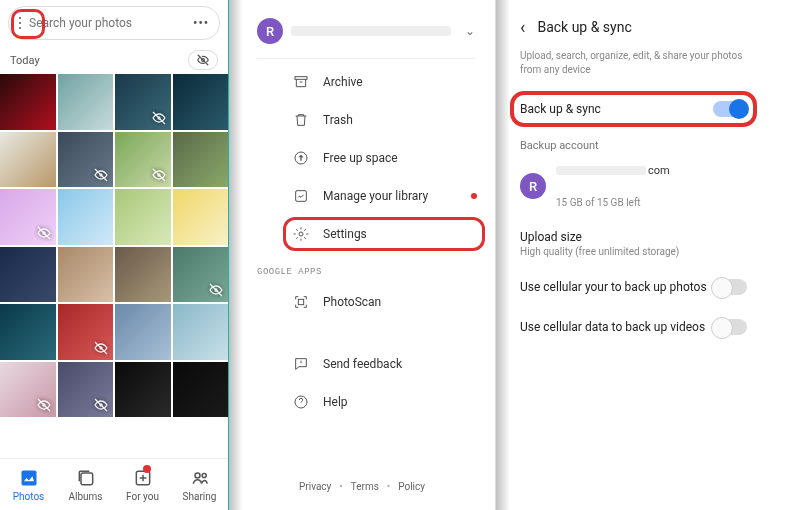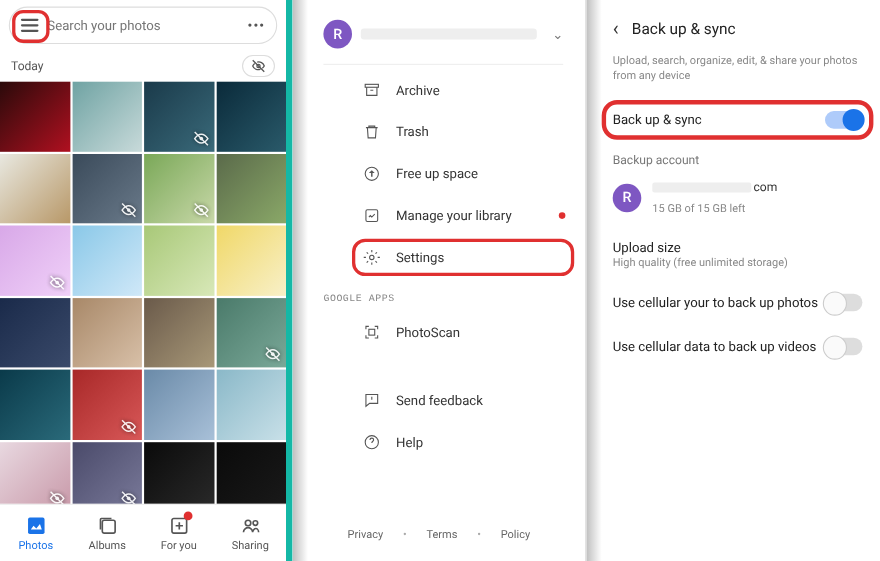--- a/index.html
+++ b/index.html
@@ -1,18 +1,18 @@
 <!DOCTYPE html>
 <html><head>
 <meta charset="utf-8">
 <style>
   * { box-sizing: border-box; margin: 0; padding: 0; font-family: Roboto, Arial, sans-serif; }
   body { width: 800px; height: 510px; background: #fff; display: flex; overflow: hidden; }
   .pane { height: 510px; position: relative; background: #fff; overflow: hidden; }
-  .pane1 { width: 266px; border-right: 6px solid #14b8a6; }
+  .pane1 { width: 229px; border-right: 1px solid #14b8a6; }
   .pane2 { width: 267px; border-right: 1px solid #ddd; display: flex; flex-direction: column; }
   .pane3 { width: 267px; }
 
   
   .searchbar { margin: 6px 8px; height: 34px; border: 1px solid #ddd; border-radius: 20px; display: flex; align-items: center; padding: 0 10px; gap: 8px; position: relative; }
   .searchbar input { flex: 1; border: none; outline: none; font-size: 12px; color: #777; background: transparent; }
   .dots { font-weight: bold; color: #555; letter-spacing: 1px; font-size: 12px; }
   .menu-highlight { position: absolute; left: 2px; top: 2px; width: 34px; height: 30px; border: 3px solid #e03030; border-radius: 10px; pointer-events: none; }
   .menu-icon { width: 16px; height: 12px; display: flex; flex-direction: column; justify-content: space-between; }
   .menu-icon span { height: 2px; background: #555; border-radius: 1px; }
@@ -37,40 +37,40 @@
   .acct-name { flex:1; height: 10px; background:#eee; border-radius:3px; margin-right:6px; }
   .chev { color:#777; font-size:12px; }
   .divider { height:1px; background:#eee; margin: 0 20px 4px 28px; }
   .menu-list { display:flex; flex-direction:column; }
   .menu-item { display:flex; align-items:center; gap:14px; padding: 11px 20px 11px 28px; font-size:12px; color:#333; position:relative;margin-left:36px; }
   .menu-item .mi-icon { width:16px; height:16px; flex-shrink:0; }
   .menu-item .mi-icon svg { width:16px; height:16px; stroke:#555; fill:none; stroke-width:1.5; }
   .set-highlight { position:absolute; left:18px; right:10px; top:2px; bottom:2px; border:3px solid #e03030; border-radius:12px; pointer-events:none; }
   .red-dot { position:absolute; right:18px; top:50%; transform:translateY(-50%); width:6px;height:6px;background:#e03030;border-radius:50%;}
   .section-label { font-size:9px; color:#888; letter-spacing:0.5px; padding: 14px 20px 6px 28px; font-family: Liberation Mono, monospace; }
-  .footer { margin-top:auto; display:flex; gap:18px; justify-content:center; align-items:center; font-size:10px; color:#666; padding:18px 0; }
+  .footer { margin-top:auto; display:flex; gap:8px; justify-content:center; align-items:center; font-size:10px; color:#666; padding:18px 0; }
   .footer .sep { color:#aaa; }
 
   
   .p3-shade { position:absolute; left:0; top:0; bottom:0; width:14px; background: linear-gradient(to right, rgba(0,0,0,0.25), transparent); pointer-events:none; }
   .p3-header { display:flex; align-items:center; gap:12px; padding:16px 16px 8px 24px; }
   .p3-header .back { font-size:18px; color:#333; }
   .p3-title { font-size:14px; color:#222; }
   .p3-sub { font-size:10px; color:#888; padding: 4px 20px 12px 24px; line-height:1.4; }
   .row { display:flex; align-items:center; padding: 12px 16px 12px 24px; font-size:12px; color:#222; position:relative; }
   .row .lbl { flex:1; }
   .toggle { width:34px; height:16px; border-radius:10px; position:relative; }
   .toggle.on { background:#aecbfa; }
   .toggle.on::after { content:''; position:absolute; right:-2px; top:-2px; width:20px; height:20px; background:#1a73e8; border-radius:50%; }
   .toggle.off { background:#ddd; }
   .toggle.off::after { content:''; position:absolute; left:-2px; top:-2px; width:20px; height:20px; background:#fafafa; border:1px solid #ccc; border-radius:50%; }
   .bs-highlight { position:absolute; left:14px; right:6px; top:2px; bottom:2px; border:4px solid #e03030; border-radius:14px; pointer-events:none; }
   .sub-label { font-size:11px; color:#777; padding: 10px 20px 4px 24px; }
   .acct-block { display:flex; gap:10px; align-items:center; padding: 8px 20px 12px 24px;}
-  .acct-block .txt { display:flex; flex-direction:column; gap:8px;}
+  .acct-block .txt { display:flex; flex-direction:column; gap:20px;}
   .acct-block .email-mask { width:90px; height:9px; background:#eee; border-radius:2px; display:inline-block;}
   .acct-block .line1 { font-size:11px; color:#333; display:flex; align-items:center; gap:2px;}
   .acct-block .line2 { font-size:10px; color:#888;}
   .sect { padding: 10px 20px 2px 24px; font-size:12px; color:#222; }
   .sect-sub { padding: 0 20px 10px 24px; font-size:10px; color:#888; }
 </style>
 </head>
 <body>
 
 <div class="pane pane1">

